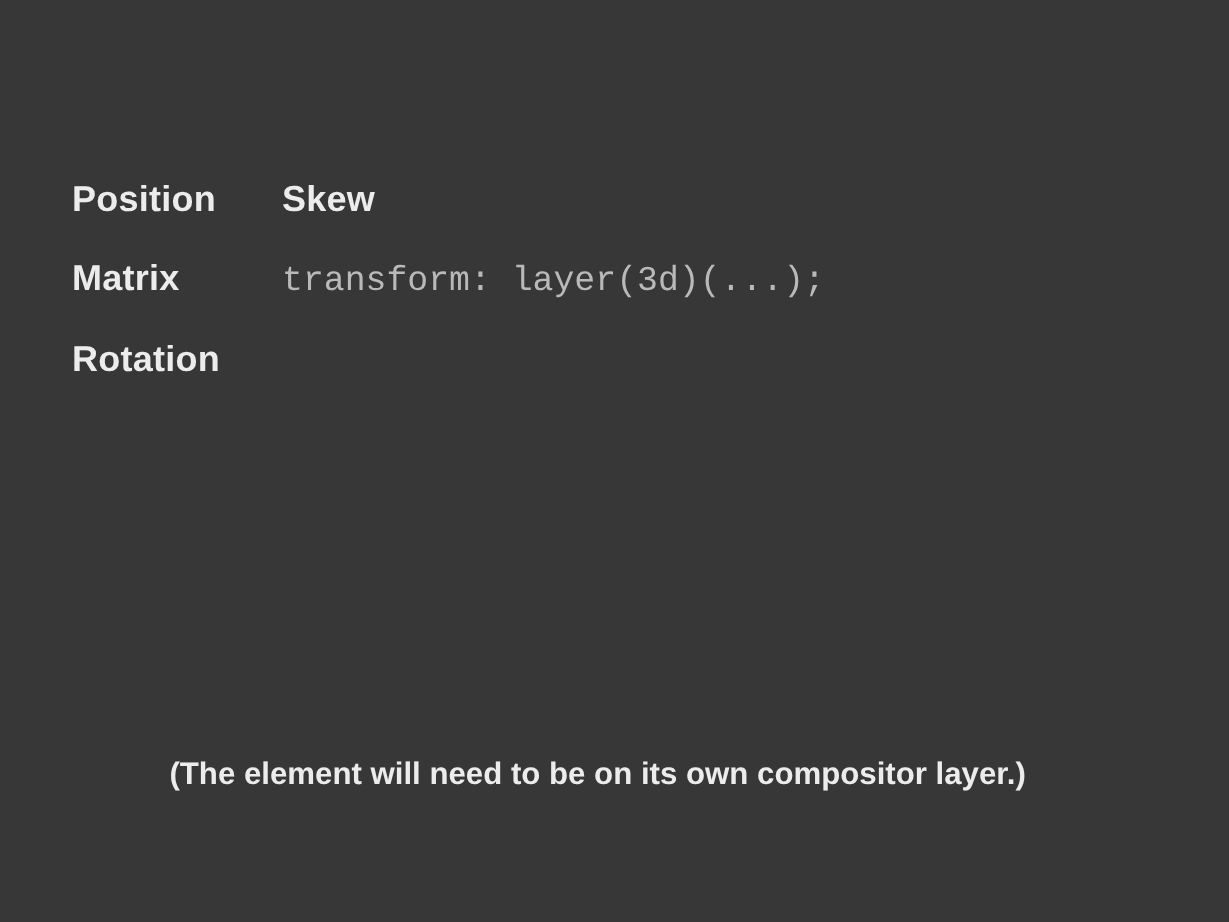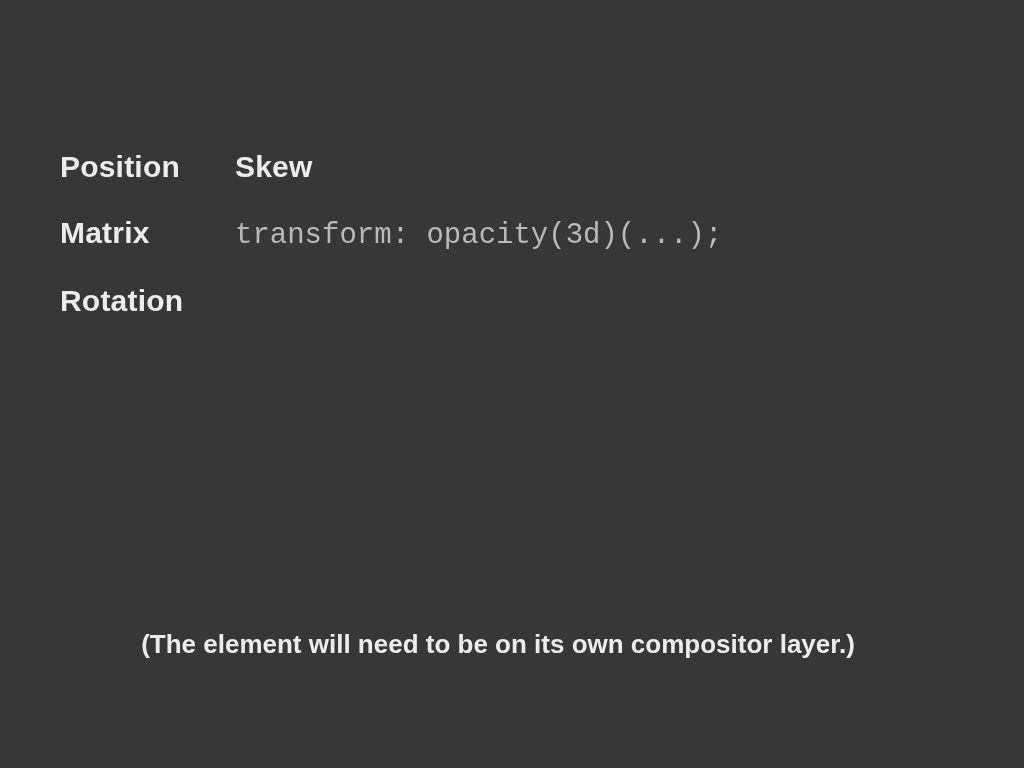--- a/index.html
+++ b/index.html
@@ -50,17 +50,17 @@
     }
   </style>
 </head>
 <body>
 
 <div class="slide">
   <div class="rows">
       <div class="label">Position</div>
       <div class="label">Skew</div>
       <div class="label">Matrix</div>
-      <div class="code"><span>transform: opacity(3d)(...);</span></div>
+      <div class="code"><span>transform: layer(3d)(...);</span></div>
       <div class="label">Rotation</div>
     </div>
   <div class="footnote">(The element will need to be on its own compositor layer.)</div>
 </div>
 
 </body></html>

